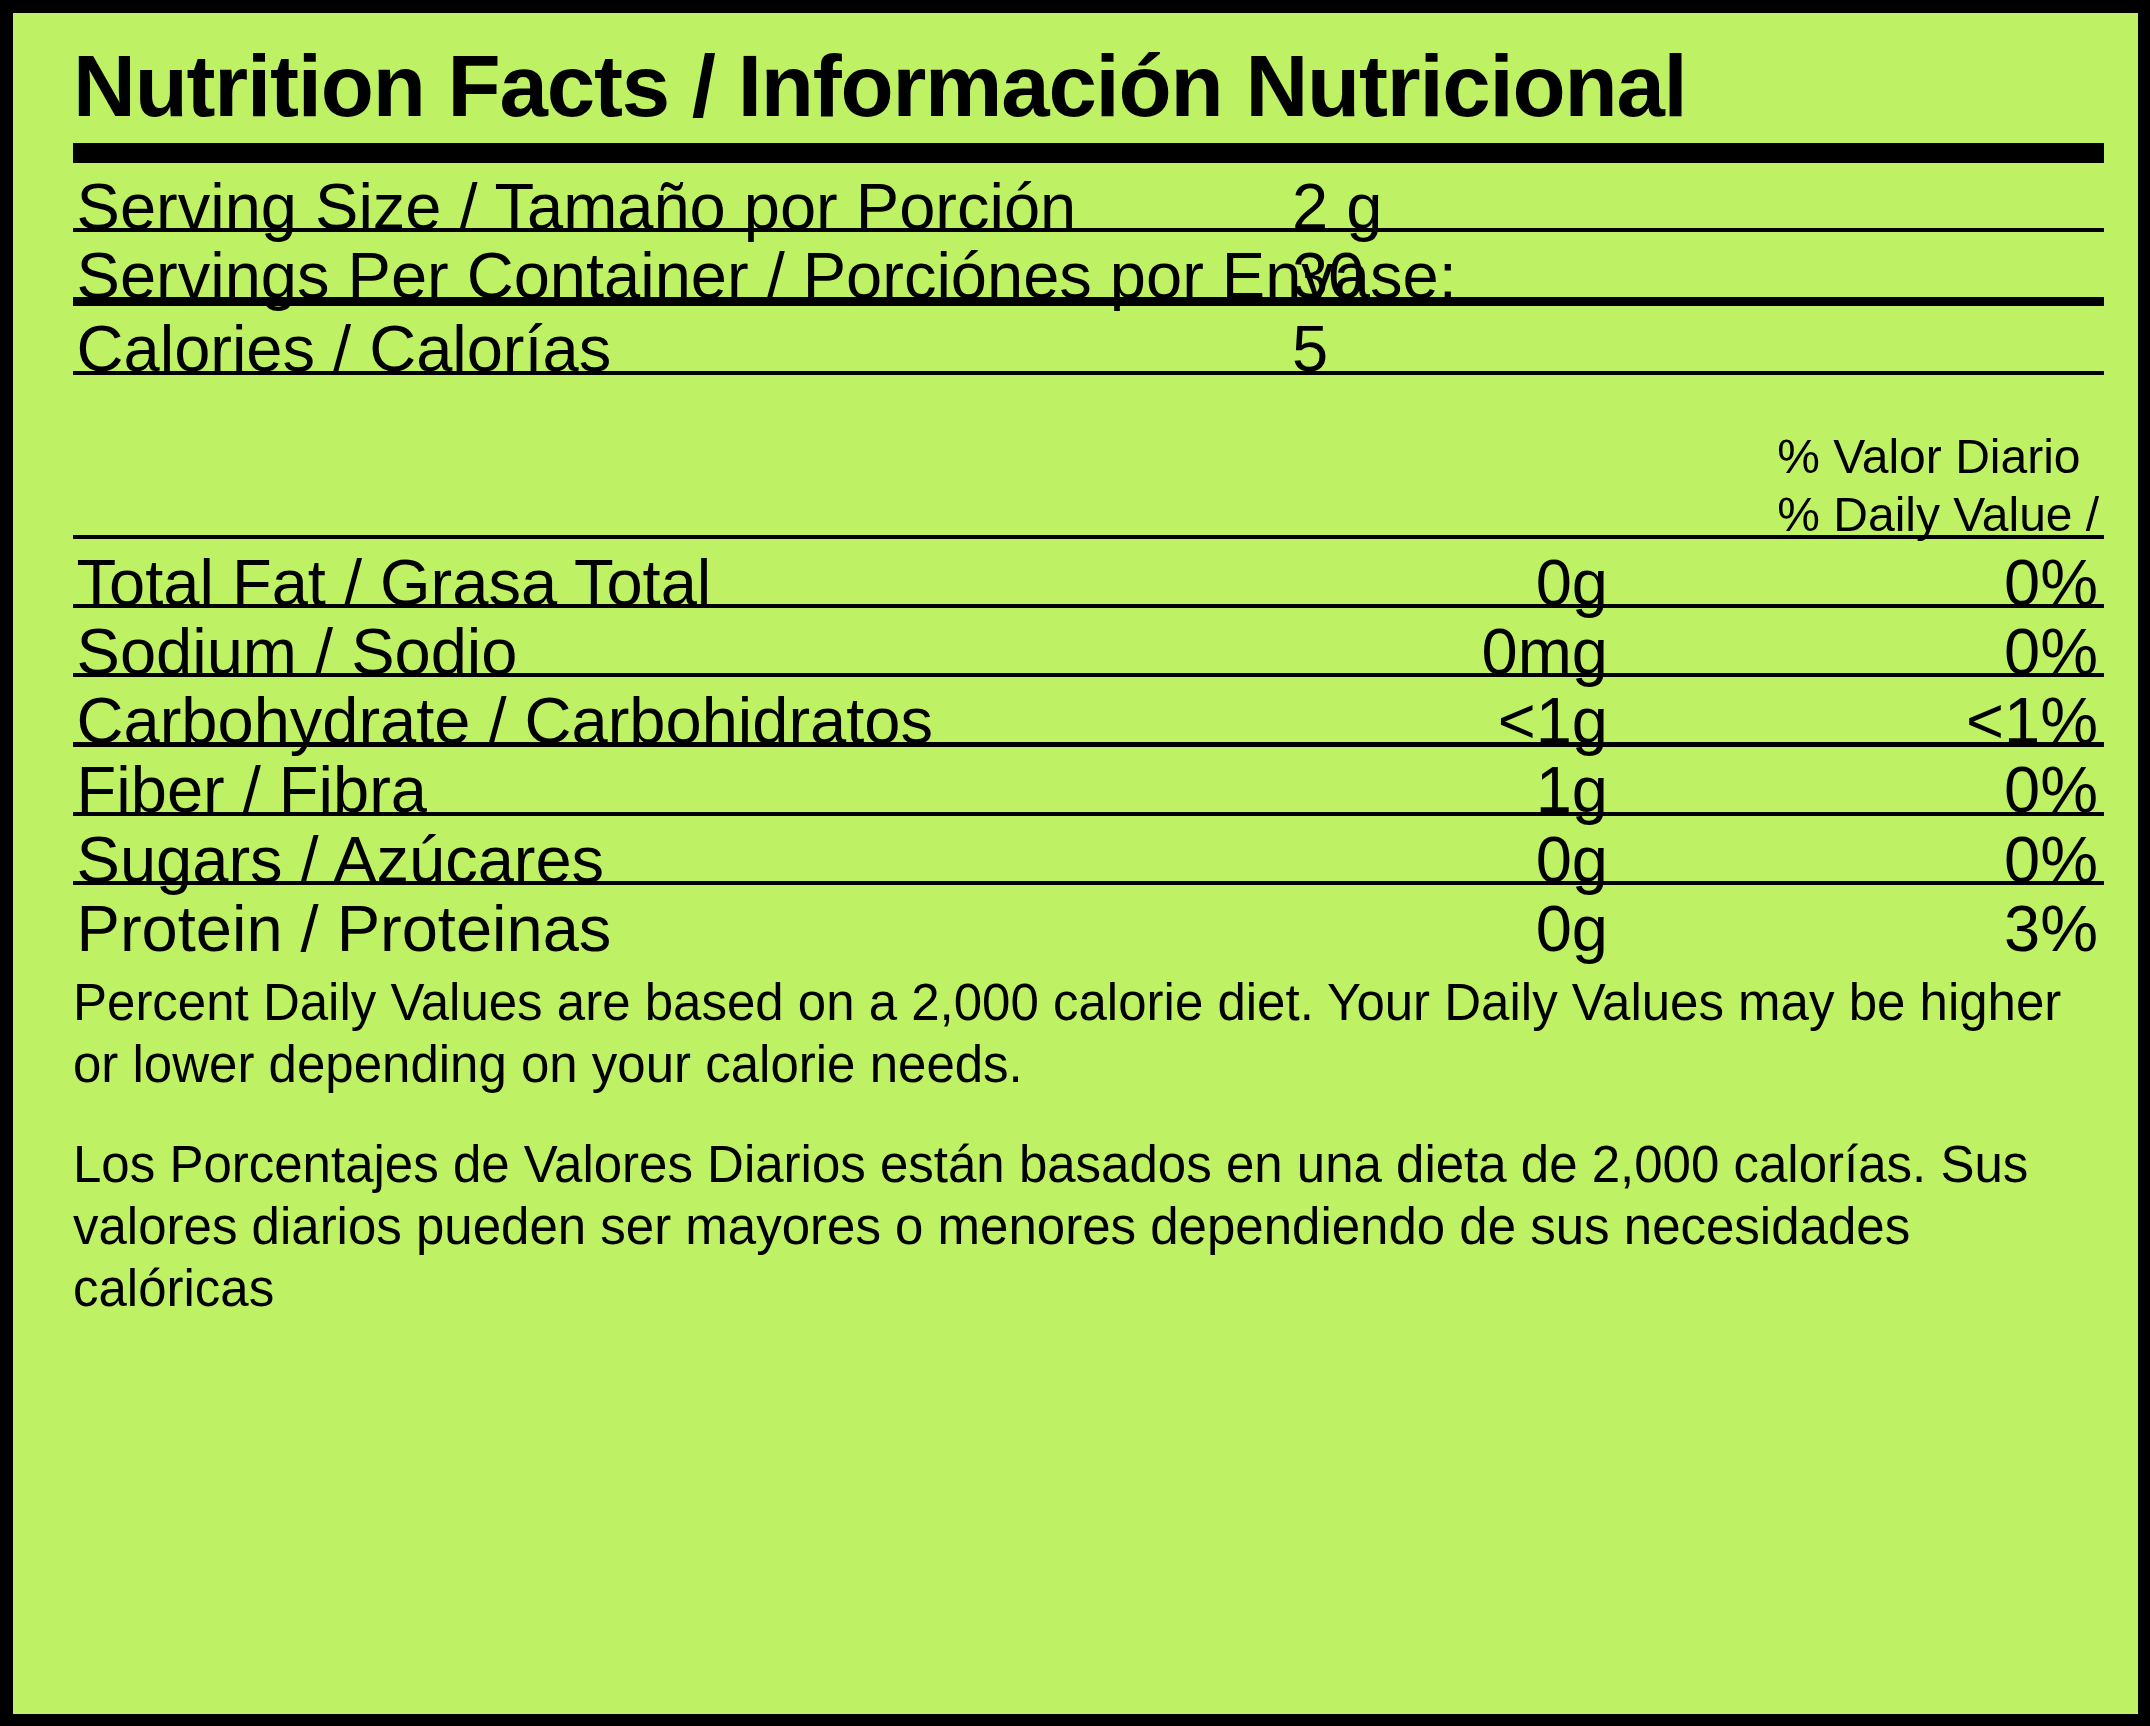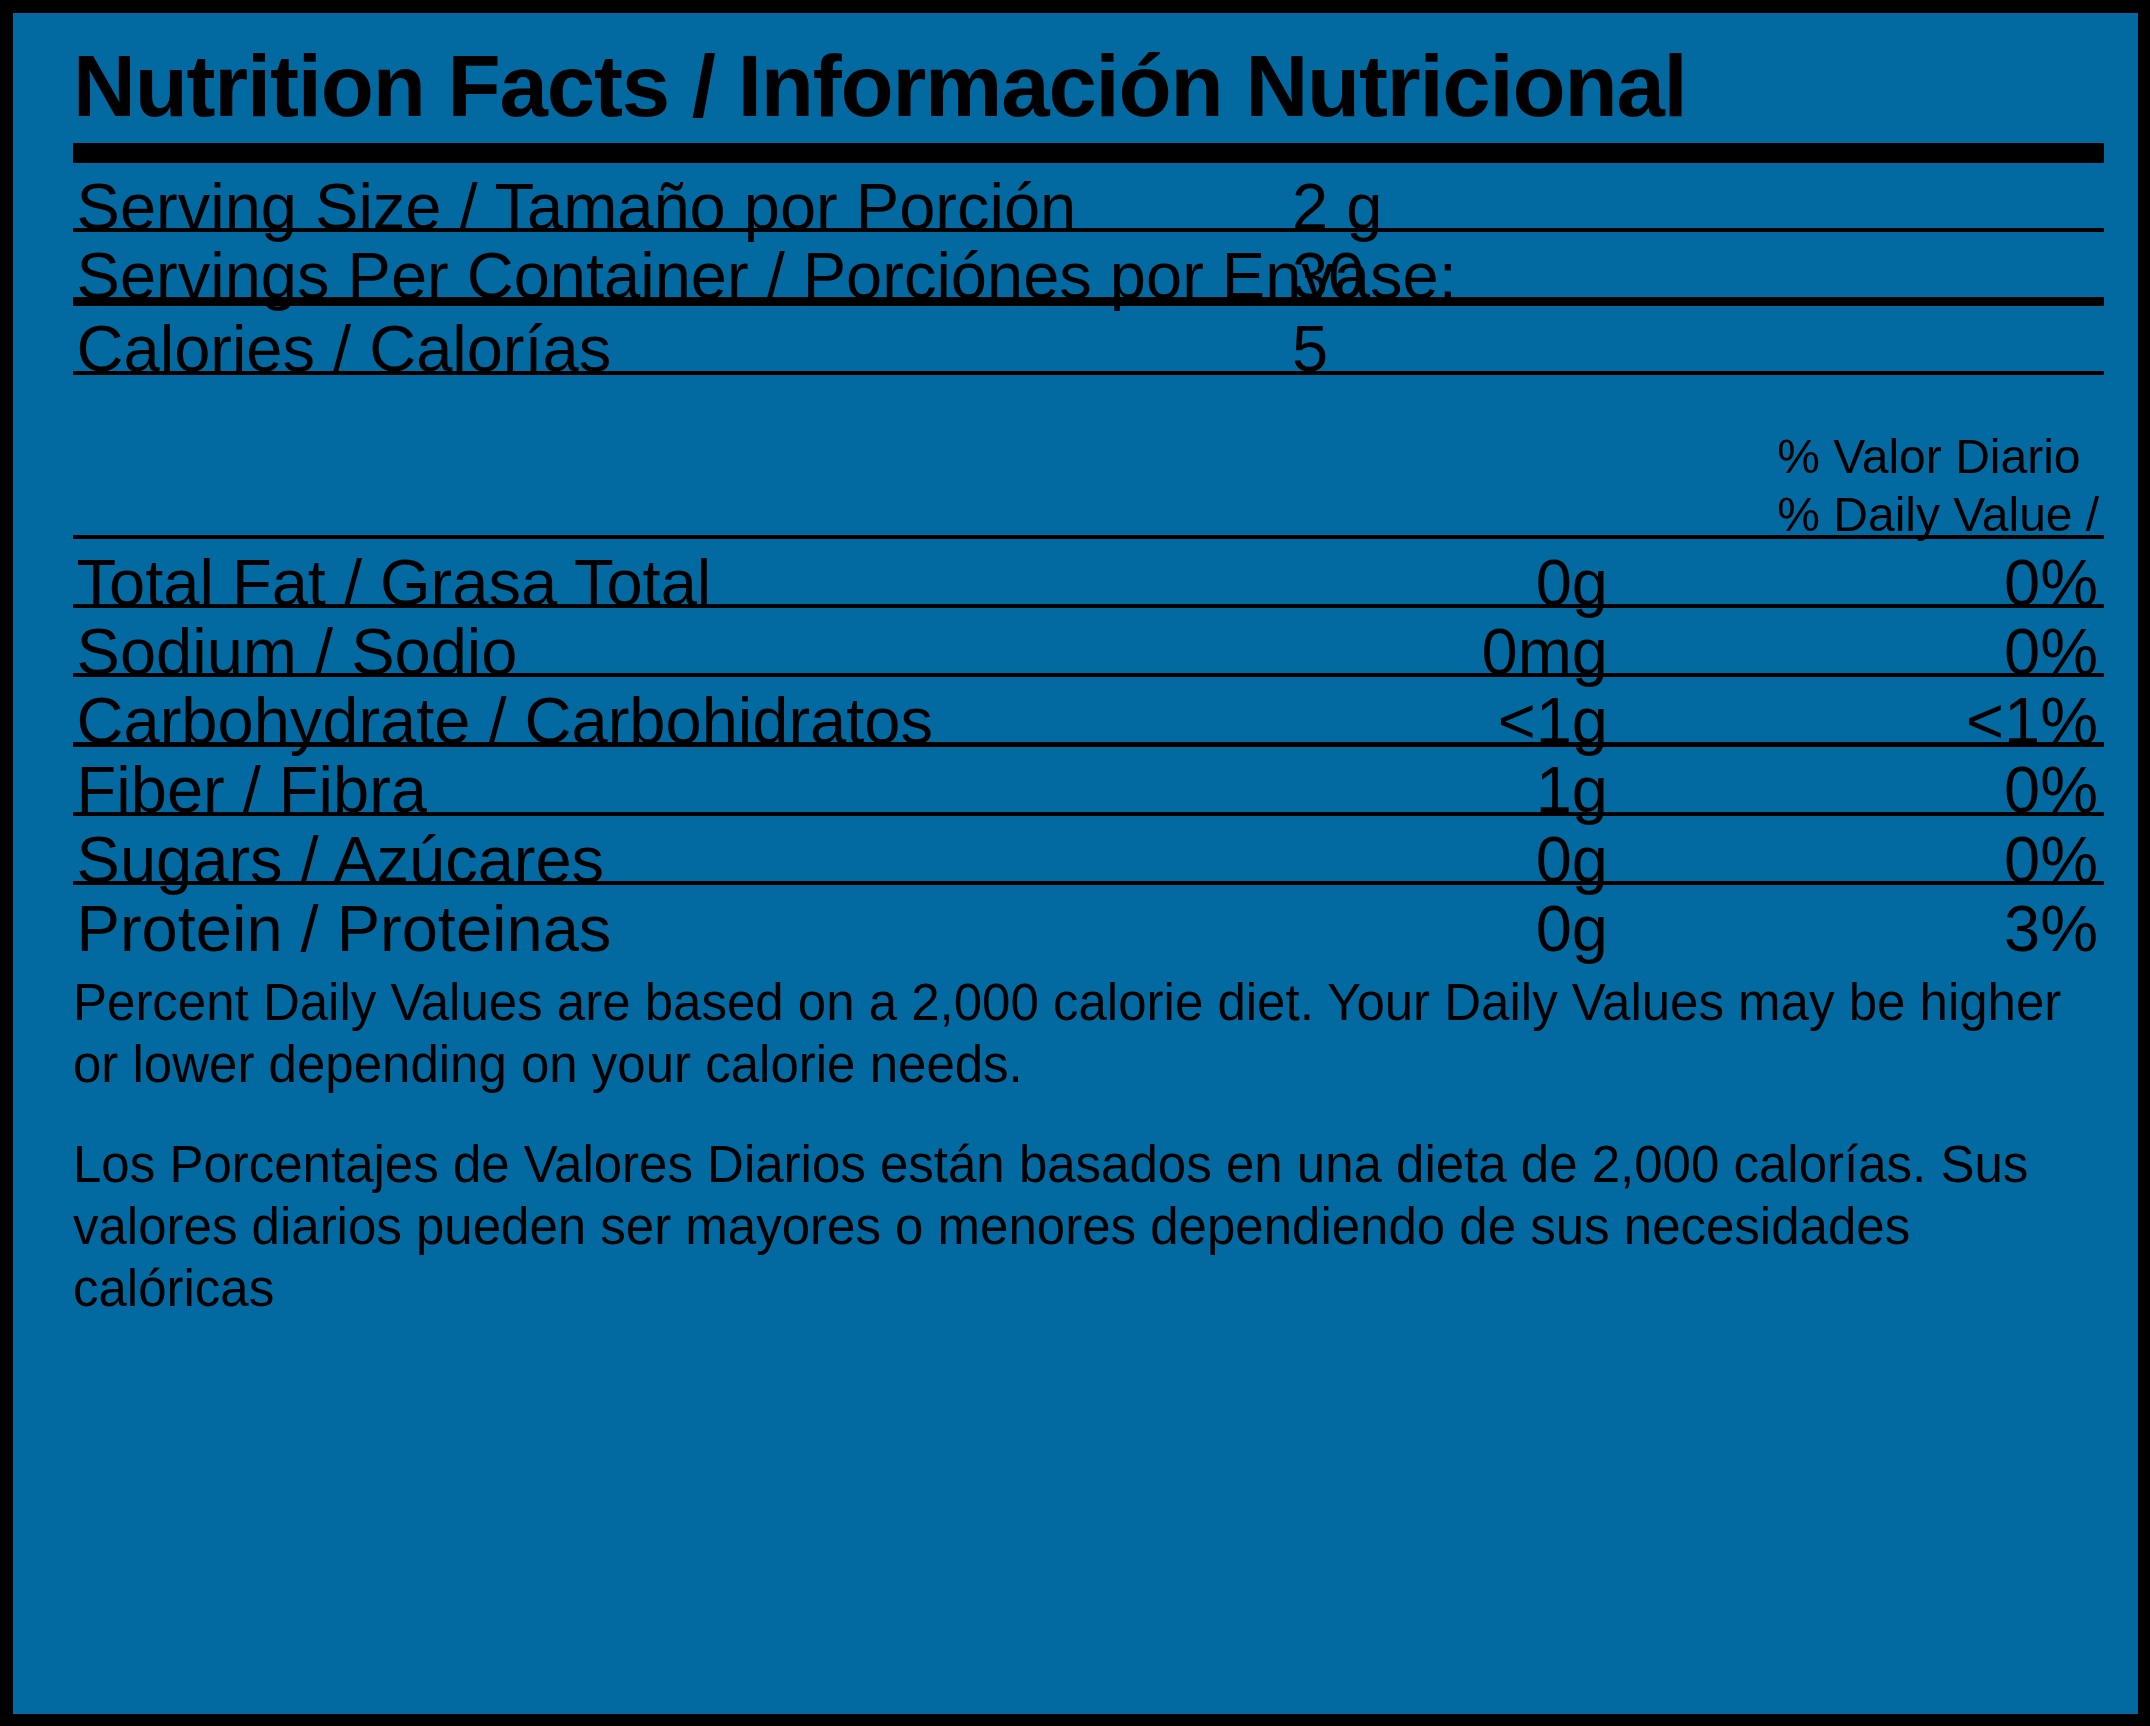--- a/index.html
+++ b/index.html
@@ -15,21 +15,21 @@
     overflow: hidden;
   }
   .panel {
     position: absolute;
     left: 0;
     top: 0;
     width: 2151px;
     height: 1727px;
     box-sizing: border-box;
     border: 13px solid #000000;
-    background: #0369a1;
+    background: #bef264;
   }
   .inner {
     position: absolute;
     left: 60px;
     top: 24px;
     width: 2031px;
   }
   .title {
     font-size: 87px;
     font-weight: bold;

